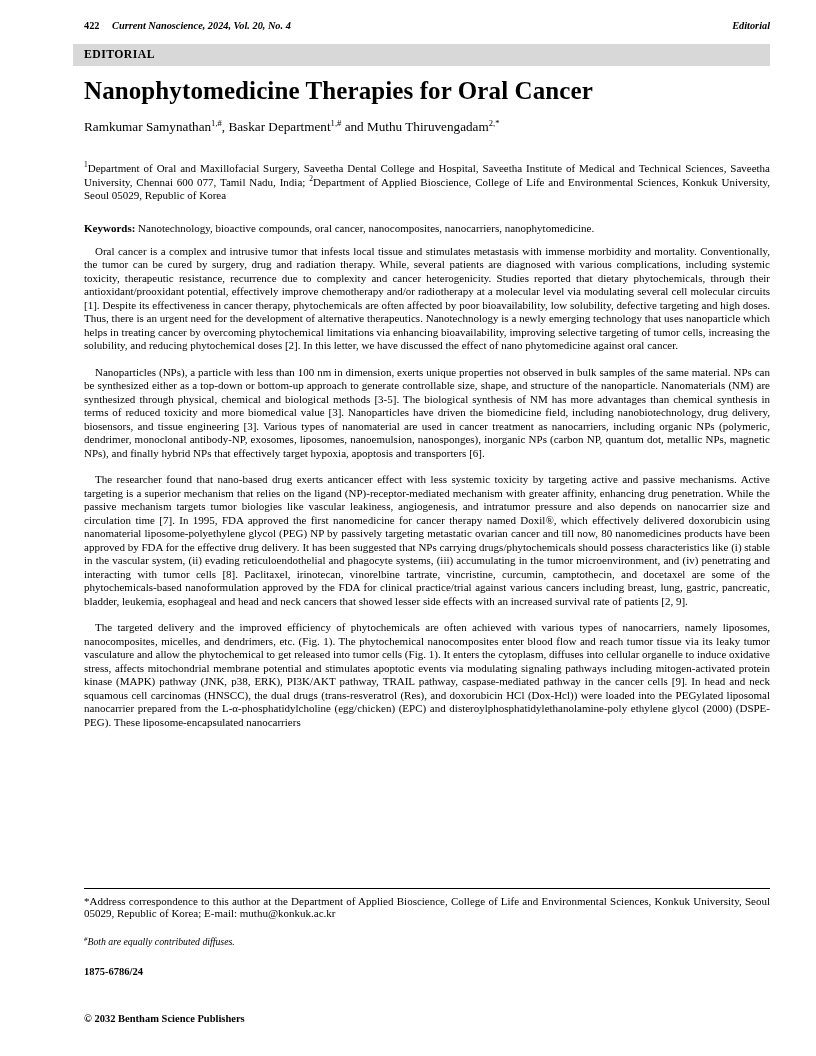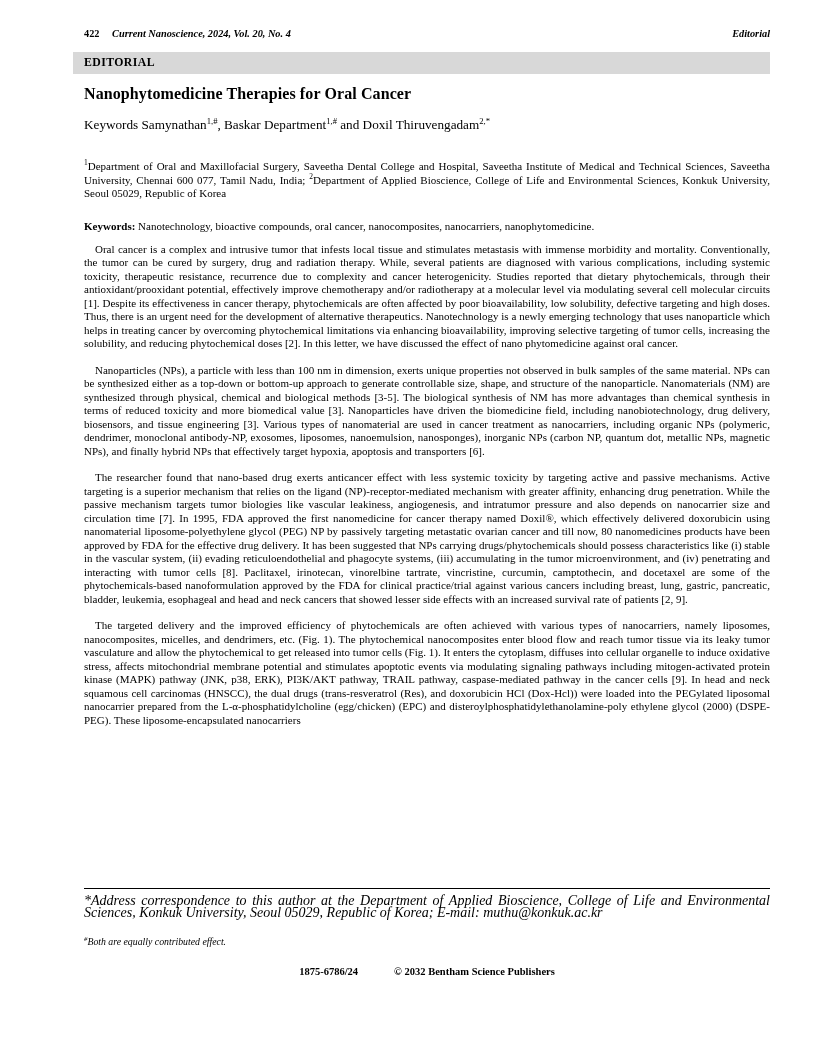--- a/index.html
+++ b/index.html
@@ -8,39 +8,39 @@
     margin: 0 auto;
     background: #ffffff;
     position: relative;
     overflow: hidden;
     font-family: "Liberation Serif", serif;
     color: #000;
   }
   .content { position: absolute; left: 84px; top: 0; width: 686px; }
 
   .running-head {
-    margin-top: 28px;
+    margin-top: 20px;
     display: flex; justify-content: space-between; align-items: flex-end;
     font-size: 10.3px; font-weight: bold;
   }
   .running-head .left { white-space: nowrap; }
   .page-number { font-weight: bold; margin-right: 10px; }
   .journal-ref { font-weight: bold; font-style: italic; }
   .running-right { font-weight: bold; font-style: italic; }
 
   .section-banner {
     margin-top: 13px; margin-left: -11px;
     width: 686px; padding: 3px 0 4px 11px;
     background: #d8d8d8;
     font-weight: bold; font-size: 11.8px; letter-spacing: 0.4px;
   }
 
   .article-title {
     margin: 11px 0 0 0;
-    font-size: 16px; font-weight: bold; letter-spacing: 0.1px;
+    font-size: 25px; font-weight: bold; letter-spacing: 0.1px;
   }
 
   .authors { margin-top: 14px; font-size: 13.2px; }
   .authors sup { font-size: 8.6px; line-height: 0; }
 
   .affiliation {
     margin: 27px 0 0 0;
     font-size: 11px; line-height: 13.7px;
     text-align: justify;
   }
@@ -53,31 +53,31 @@
     margin: 13px 0 0 0;
     font-size: 11px; line-height: 13.5px;
     text-align: justify; text-indent: 11px;
   }
   .body-para.first { margin-top: 9px; }
 
   .bottom-matter { position: absolute; left: 84px; top: 888px; width: 686px; }
   .footnote-rule { border: 0; border-top: 1.8px solid #000; margin: 0; }
   .correspondence {
     margin: 6px 0 16px 0;
-    font-size: 14px; line-height: 12.3px; text-align: justify; font-style: italic;
+    font-size: 11px; line-height: 12.3px; text-align: justify;
   }
   .equal-note {
     margin: 13px 0 0 0;
     font-size: 9.8px; font-style: italic;
   }
   .equal-note sup { font-size: 6.8px; line-height: 0; }
   .footer-line {
     margin-top: 19px;
     display: flex; justify-content: center; gap: 36px;
-    font-size: 10.5px; font-weight: bold;
+    font-size: 10.5px; font-weight: bold; flex-direction: column;
   }
 </style>
 </head>
 <body>
 
 <div class="page">
   <div class="content">
 
     <div class="running-head">
       <div class="left">
@@ -85,36 +85,36 @@
         <span class="journal-ref">Current Nanoscience, 2024, Vol. 20, No. 4</span>
       </div>
       <div class="running-right">Editorial</div>
     </div>
 
     <div class="section-banner">EDITORIAL</div>
 
     <h1 class="article-title">Nanophytomedicine Therapies for Oral Cancer</h1>
 
     <div class="authors">
-      <span>Keywords Samynathan</span><sup>1,#</sup><span>, </span><span>Baskar Department</span><sup>1,#</sup><span> and </span><span>Doxil Thiruvengadam</span><sup>2,*</sup>
+      <span>Ramkumar Samynathan</span><sup>1,#</sup><span>, </span><span>Baskar Department</span><sup>1,#</sup><span> and </span><span>Muthu Thiruvengadam</span><sup>2,*</sup>
     </div>
 
     <p class="affiliation"><sup>1</sup><span>Department of Oral and Maxillofacial Surgery, Saveetha Dental College and Hospital, Saveetha Institute of Medical and Technical Sciences, Saveetha University, Chennai 600 077, Tamil Nadu, India; </span><sup>2</sup><span>Department of Applied Bioscience, College of Life and Environmental Sciences, Konkuk University, Seoul 05029, Republic of Korea</span></p>
 
     <p class="keywords"><span class="keywords-label">Keywords:</span><span> Nanotechnology, bioactive compounds, oral cancer, nanocomposites, nanocarriers, nanophytomedicine.</span></p>
 
     <p class="body-para first">Oral cancer is a complex and intrusive tumor that infests local tissue and stimulates metastasis with immense morbidity and mortality. Conventionally, the tumor can be cured by surgery, drug and radiation therapy. While, several patients are diagnosed with various complications, including systemic toxicity, therapeutic resistance, recurrence due to complexity and cancer heterogenicity. Studies reported that dietary phytochemicals, through their antioxidant/prooxidant potential, effectively improve chemotherapy and/or radiotherapy at a molecular level via modulating several cell molecular circuits [1]. Despite its effectiveness in cancer therapy, phytochemicals are often affected by poor bioavailability, low solubility, defective targeting and high doses. Thus, there is an urgent need for the development of alternative therapeutics. Nanotechnology is a newly emerging technology that uses nanoparticle which helps in treating cancer by overcoming phytochemical limitations via enhancing bioavailability, improving selective targeting of tumor cells, increasing the solubility, and reducing phytochemical doses [2]. In this letter, we have discussed the effect of nano phytomedicine against oral cancer.</p>
     <p class="body-para">Nanoparticles (NPs), a particle with less than 100 nm in dimension, exerts unique properties not observed in bulk samples of the same material. NPs can be synthesized either as a top-down or bottom-up approach to generate controllable size, shape, and structure of the nanoparticle. Nanomaterials (NM) are synthesized through physical, chemical and biological methods [3-5]. The biological synthesis of NM has more advantages than chemical synthesis in terms of reduced toxicity and more biomedical value [3]. Nanoparticles have driven the biomedicine field, including nanobiotechnology, drug delivery, biosensors, and tissue engineering [3]. Various types of nanomaterial are used in cancer treatment as nanocarriers, including organic NPs (polymeric, dendrimer, monoclonal antibody-NP, exosomes, liposomes, nanoemulsion, nanosponges), inorganic NPs (carbon NP, quantum dot, metallic NPs, magnetic NPs), and finally hybrid NPs that effectively target hypoxia, apoptosis and transporters [6].</p>
     <p class="body-para">The researcher found that nano-based drug exerts anticancer effect with less systemic toxicity by targeting active and passive mechanisms. Active targeting is a superior mechanism that relies on the ligand (NP)-receptor-mediated mechanism with greater affinity, enhancing drug penetration. While the passive mechanism targets tumor biologies like vascular leakiness, angiogenesis, and intratumor pressure and also depends on nanocarrier size and circulation time [7]. In 1995, FDA approved the first nanomedicine for cancer therapy named Doxil®, which effectively delivered doxorubicin using nanomaterial liposome-polyethylene glycol (PEG) NP by passively targeting metastatic ovarian cancer and till now, 80 nanomedicines products have been approved by FDA for the effective drug delivery. It has been suggested that NPs carrying drugs/phytochemicals should possess characteristics like (i) stable in the vascular system, (ii) evading reticuloendothelial and phagocyte systems, (iii) accumulating in the tumor microenvironment, and (iv) penetrating and interacting with tumor cells [8]. Paclitaxel, irinotecan, vinorelbine tartrate, vincristine, curcumin, camptothecin, and docetaxel are some of the phytochemicals-based nanoformulation approved by the FDA for clinical practice/trial against various cancers including breast, lung, gastric, pancreatic, bladder, leukemia, esophageal and head and neck cancers that showed lesser side effects with an increased survival rate of patients [2, 9].</p>
     <p class="body-para">The targeted delivery and the improved efficiency of phytochemicals are often achieved with various types of nanocarriers, namely liposomes, nanocomposites, micelles, and dendrimers, etc. (Fig. 1). The phytochemical nanocomposites enter blood flow and reach tumor tissue via its leaky tumor vasculature and allow the phytochemical to get released into tumor cells (Fig. 1). It enters the cytoplasm, diffuses into cellular organelle to induce oxidative stress, affects mitochondrial membrane potential and stimulates apoptotic events via modulating signaling pathways including mitogen-activated protein kinase (MAPK) pathway (JNK, p38, ERK), PI3K/AKT pathway, TRAIL pathway, caspase-mediated pathway in the cancer cells [9]. In head and neck squamous cell carcinomas (HNSCC), the dual drugs (trans-resveratrol (Res), and doxorubicin HCl (Dox-Hcl)) were loaded into the PEGylated liposomal nanocarrier prepared from the L-α-phosphatidylcholine (egg/chicken) (EPC) and disteroylphosphatidylethanolamine-poly ethylene glycol (2000) (DSPE-PEG). These liposome-encapsulated nanocarriers</p>
 
   </div>
 
   <div class="bottom-matter">
     <hr class="footnote-rule">
     <p class="correspondence">*Address correspondence to this author at the Department of Applied Bioscience, College of Life and Environmental Sciences, Konkuk University, Seoul 05029, Republic of Korea; E-mail: muthu@konkuk.ac.kr</p>
-    <p class="equal-note"><sup>#</sup><span>Both are equally contributed effect.</span></p>
+    <p class="equal-note"><sup>#</sup><span>Both are equally contributed diffuses.</span></p>
     <div class="footer-line">
       <span>1875-6786/24</span>
       <span>© 2032 Bentham Science Publishers</span>
     </div>
   </div>
 </div>
 
 </body></html>

